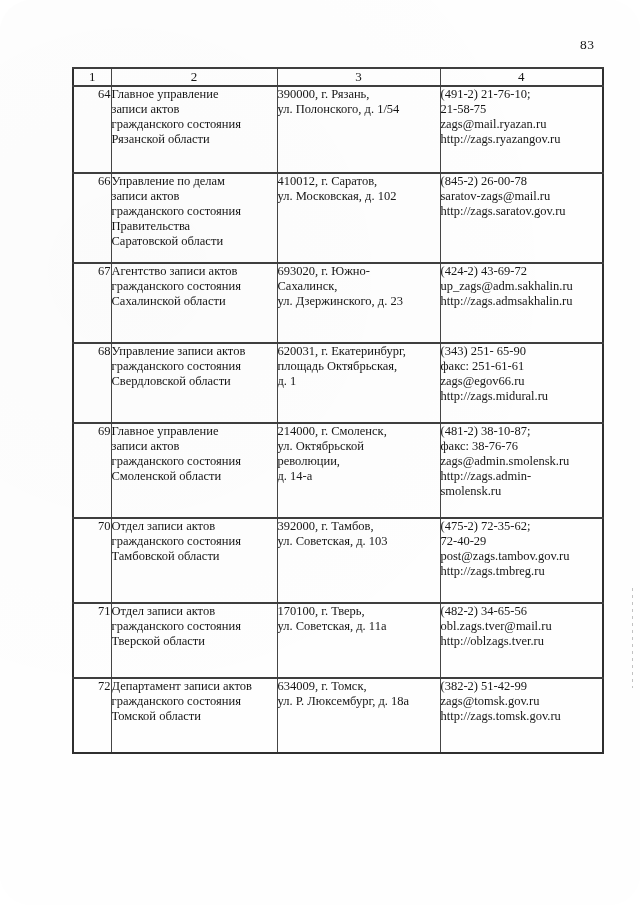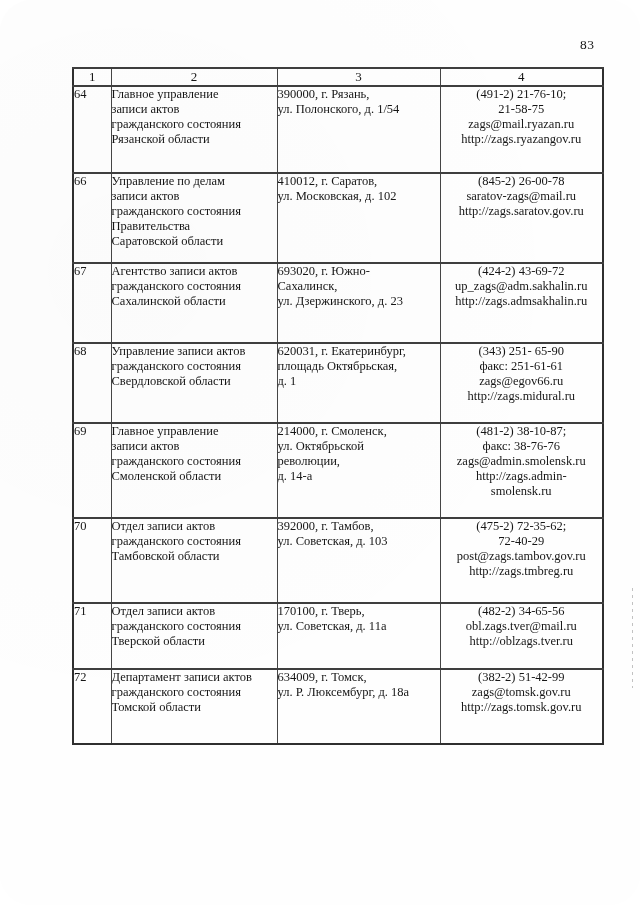--- a/index.html
+++ b/index.html
@@ -52,33 +52,33 @@
   }
   table.registry th {
     height: 16px;
     font-weight: normal;
     font-size: 13px;
     line-height: 16px;
     text-align: center;
     vertical-align: middle;
   }
   td.col-num {
-    text-align: left;
+    text-align: right;
     font-size: 13px;
     padding-top: 2px;
   }
   td.col-name {
     padding: 2px 6px 2px 11px;
   }
   td.col-addr {
     padding: 2px 6px 2px 12px;
     margin-top: 31px;
   }
   td.col-contacts {
-    text-align: center;
+    text-align: left;
     padding: 2px 4px;
   }
   
   .scan-artifact {
     position: absolute;
     left: 632px;
     top: 588px;
     width: 1px;
     height: 100px;
     background: repeating-linear-gradient(
@@ -180,21 +180,21 @@
           <td class="col-name">Отдел записи актов
 гражданского состояния
 Тамбовской области</td>
           <td class="col-addr">392000, г. Тамбов,
 ул. Советская, д. 103</td>
           <td class="col-contacts">(475-2) 72-35-62;
 72-40-29
 post@zags.tambov.gov.ru
 http://zags.tmbreg.ru</td>
         </tr>
-        <tr style="height: 66px;">
+        <tr style="height: 75px;">
           <td class="col-num">71</td>
           <td class="col-name">Отдел записи актов
 гражданского состояния
 Тверской области</td>
           <td class="col-addr">170100, г. Тверь,
 ул. Советская, д. 11а</td>
           <td class="col-contacts">(482-2) 34-65-56
 obl.zags.tver@mail.ru
 http://oblzags.tver.ru</td>
         </tr>

